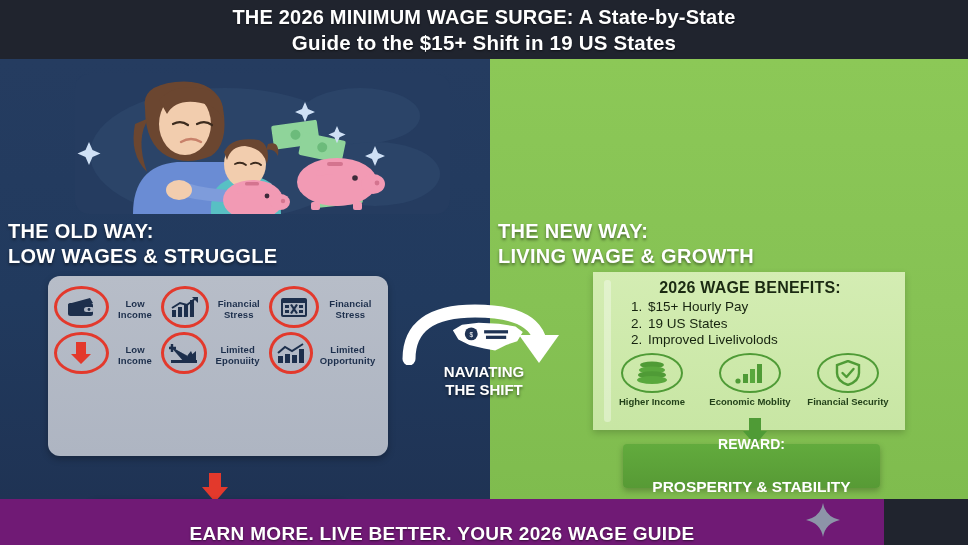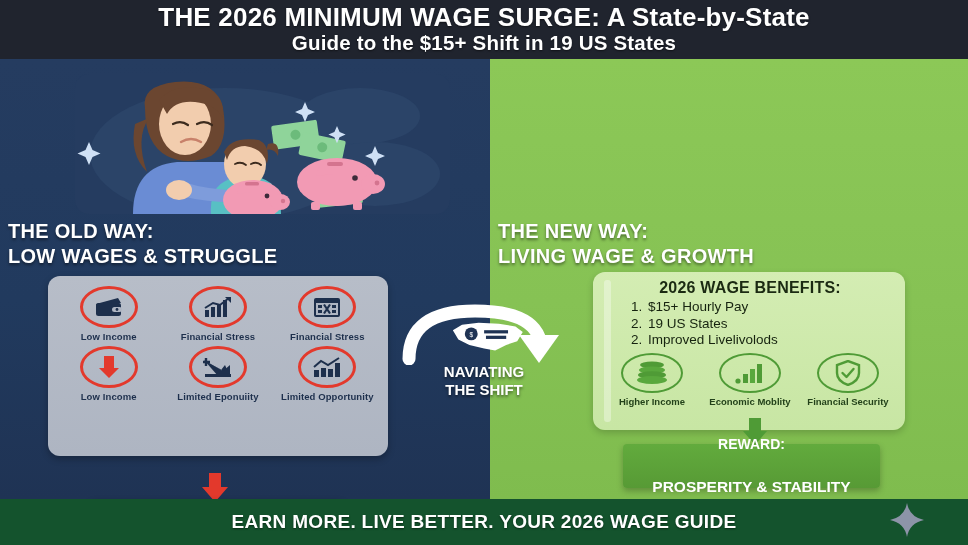--- a/index.html
+++ b/index.html
@@ -13,21 +13,21 @@
   
   .top-banner {
     position:absolute; left:0; top:0; width:968px; height:59px;
     background:#20242e; display:flex; flex-direction:column;
     align-items:center; justify-content:center;
   }
   .top-banner .line {
     color:#ffffff; font-weight:bold; letter-spacing:0.2px;
     text-shadow:0 1px 2px rgba(0,0,0,.5);
   }
-  .top-banner .line1 { font-size:26px; line-height:25px; }
+  .top-banner .line1 { font-size:20px; line-height:25px; }
   .top-banner .line2 { font-size:20.5px; line-height:25px; }
 
   
   .panels { position:absolute; left:0; top:59px; width:968px; height:440px; }
   .panel-left {
     position:absolute; left:0; top:0; width:490px; height:440px;
     background:linear-gradient(180deg,#253c60 0%,#213a5e 55%,#1f3354 100%);
   }
   .panel-right {
     position:absolute; left:490px; top:0; width:478px; height:440px;
@@ -48,21 +48,21 @@
   .sec-head-right { left:0; top:160px; }
 
   
   .old-card {
     position:absolute; left:48px; top:217px; width:340px; height:180px;
     background:linear-gradient(180deg,#b7bdc8 0%,#aeb5c2 100%);
     border-radius:12px; box-shadow:0 3px 7px rgba(0,0,0,.28);
     padding:10px 6px 0 6px;
   }
   .icon-grid { display:grid; grid-template-columns:repeat(3,1fr); row-gap:4px; }
-  .icon-cell { display:flex; flex-direction:column; align-items:center; }
+  .icon-cell { display:flex; align-items:center; }
   .ring {
     width:58px; height:42px; border:3.5px solid #e3392c; border-radius:50%;
     display:flex; align-items:center; justify-content:center;
   }
   .ring svg { display:block; }
   .icon-label {
     margin-top:3px; font-size:9.5px; font-weight:bold; color:#1d2f4c;
     text-align:center; line-height:11px; letter-spacing:.1px;
   }
 
@@ -83,21 +83,21 @@
   }
   .shift-caption {
     position:absolute; left:0; top:60px; width:170px; color:#fff; font-weight:bold;
     font-size:15px; line-height:18px; text-shadow:0 2px 3px rgba(0,0,0,.5);
   }
 
   
   .new-card {
     position:absolute; left:593px; top:272px; width:312px; height:158px;
     background:linear-gradient(180deg,rgba(216,239,184,.95) 0%,rgba(205,233,170,.93) 100%);
-    border-radius:12px; box-shadow:0 3px 7px rgba(0,0,0,.18);
+    border-radius:0; box-shadow:0 3px 7px rgba(0,0,0,.18);
     padding:6px 8px 0 10px;
   }
   .new-card::before {
     content:""; position:absolute; left:11px; top:8px; width:7px; height:142px;
     background:rgba(255,255,255,.35); border-radius:3px;
   }
   .benefits-title {
     text-align:center; color:#1b2a12; font-weight:bold; font-size:16px;
     line-height:20px; letter-spacing:.2px;
   }
@@ -124,22 +124,22 @@
     position:absolute; left:623px; top:444px; width:257px; height:44px;
     background:linear-gradient(180deg,#62ab3d 0%,#579a35 100%);
     border-radius:4px; box-shadow:0 3px 6px rgba(0,0,0,.25);
     display:flex; flex-direction:column; align-items:center; justify-content:center;
   }
   .reward-box .l1 { color:#fff; font-weight:bold; font-size:14px; line-height:17px; }
   .reward-box .l2 { color:#fff; font-weight:bold; font-size:15.5px; line-height:19px;margin-top:24px; }
 
   
   .bottom-banner {
-    position:absolute; left:0; top:499px; width:968px; height:46px;
-    background:#14532d; display:flex; align-items:center; justify-content:center;
+    position:absolute; left:0; top:499px; width:884px; height:46px;
+    background:#701a75; display:flex; align-items:flex-end; justify-content:center;
   }
   .bottom-text {
     color:#fff; font-weight:bold; font-size:19px; letter-spacing:.3px;
     text-shadow:0 1px 2px rgba(0,0,0,.5);
   }
   .bottom-sparkle { position:absolute; right:44px; top:50%; transform:translateY(-50%); }
 </style>
 </head>
 <body>
 

